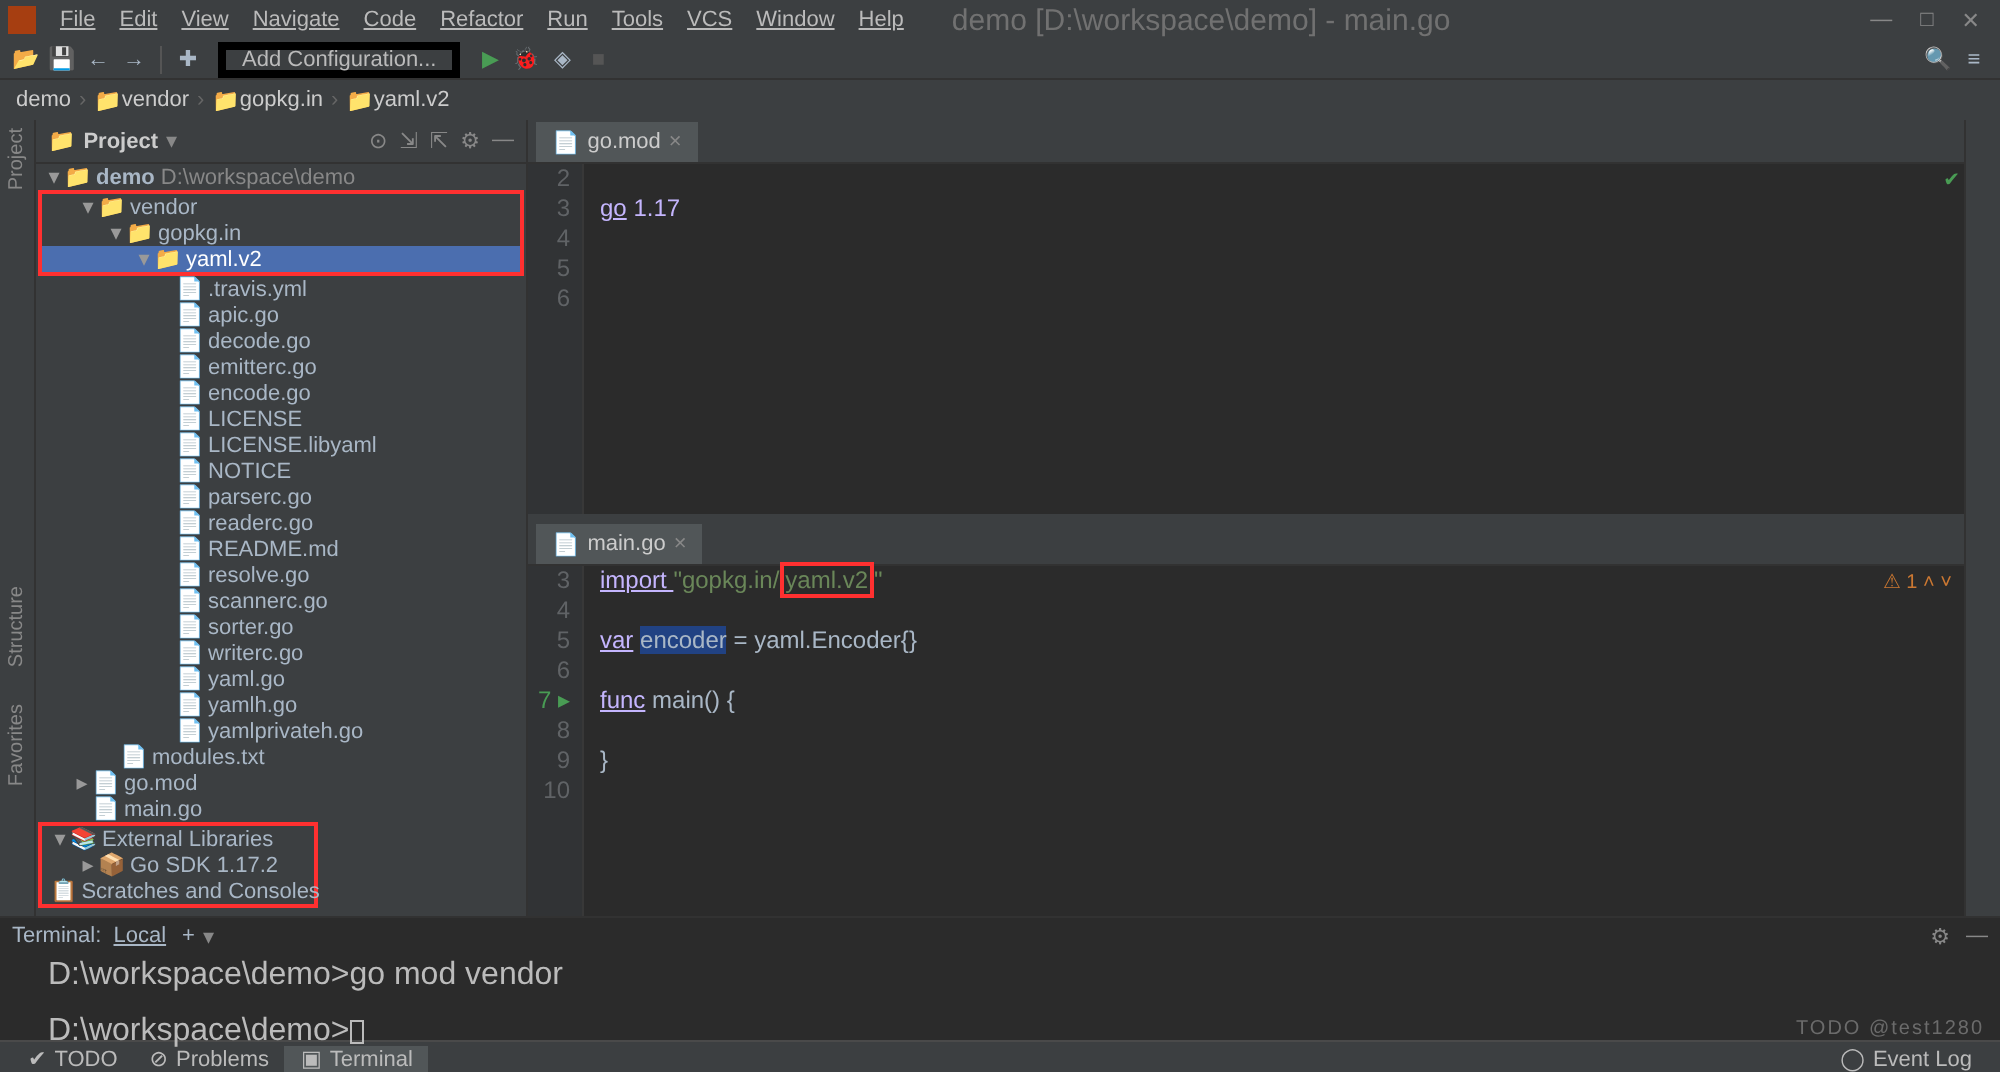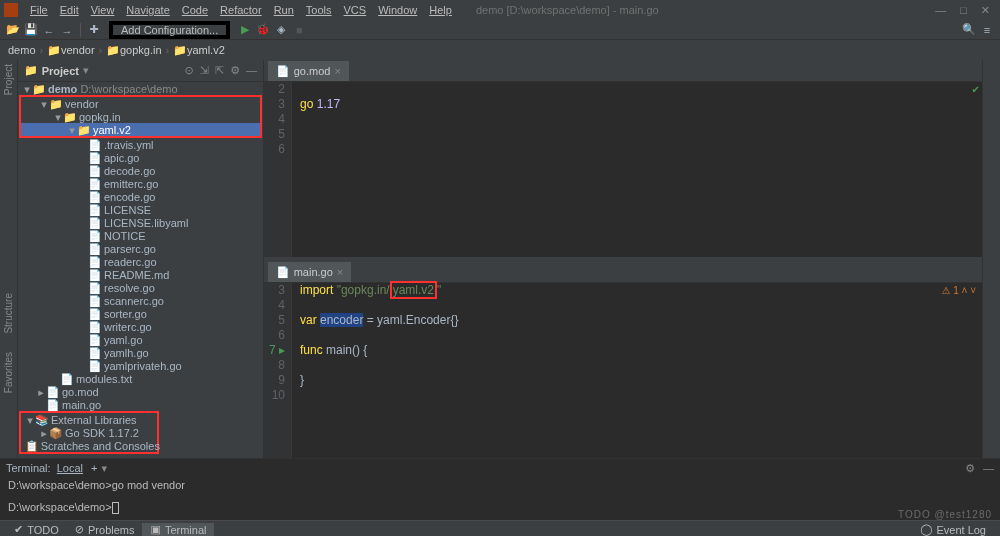--- a/index.html
+++ b/index.html
@@ -1,21 +1,21 @@
 <!DOCTYPE html>
 <html><head>
 <meta charset="utf-8">
 <style>
 * { margin: 0; padding: 0; box-sizing: border-box; font-family: "Segoe UI", Arial, sans-serif; }
 body { width: 1000px; height: 536px; background: #3c3f41; color: #a9b7c6; font-size: 11px; overflow: hidden; }
 .title-bar { height: 20px; display: flex; align-items: center; padding: 0 4px; background: #3c3f41; }
 .title-bar .app-icon { width: 14px; height: 14px; background: #a63e11; margin-right: 6px; }
 .menu-item { padding: 0 6px; color: #bbb; cursor: pointer; font-size: 11px; }
 .mnemonic { text-decoration: underline; }
-.title { color: #717171; margin-left: 18px; font-size: 11px; }
+.title { color: #717171; margin-left: 18px; font-size: 15px; }
 .win-controls { margin-left: auto; display: flex; gap: 14px; padding-right: 6px; color: #888; }
 .toolbar { height: 20px; display: flex; align-items: center; padding: 0 4px; border-bottom: 1px solid #323232; }
 .tb-icon { width: 18px; height: 18px; display: flex; align-items: center; justify-content: center; color: #a9b7c6; }
 .cfg-btn { border: 4px solid #000000; padding: 0 8px; height: 18px; display: flex; align-items: center; margin: 0 6px; font-size: 11px; color: #bbb; }
 .breadcrumb { height: 20px; display: flex; align-items: center; padding: 0 8px; font-size: 11px; color: #ccc; }
 .bc-sep { margin: 0 4px; color: #666; }
 .main { display: flex; height: 398px; }
 .left-gutter { width: 18px; background: #3c3f41; display: flex; flex-direction: column; align-items: center; padding-top: 4px; font-size: 10px; color: #888; border-right: 1px solid #323232; }
 .gutter-label { writing-mode: vertical-rl; transform: rotate(180deg); margin-bottom: 18px; }
 .sidebar { width: 246px; background: #3c3f41; border-right: 1px solid #323232; display: flex; flex-direction: column; }
@@ -27,30 +27,30 @@
 .tree-row.selected { background: #4b6eaf; color: #fff; }
 .tree-row .chev { width: 10px; display: inline-block; text-align: center; color: #999; }
 .tree-row .ficon { width: 14px; display: inline-block; text-align: center; margin-right: 2px; }
 .red-box { border: 2px solid #ff3030; }
 .editors { flex: 1; display: flex; flex-direction: column; background: #2b2b2b; }
 .tabs { height: 22px; display: flex; align-items: flex-end; background: #3c3f41; border-bottom: 1px solid #323232; }
 .tab { height: 20px; display: flex; align-items: center; padding: 0 8px; gap: 4px; background: #515658; color: #ccc; font-size: 11px; margin-left: 4px; }
 .editor { flex: 1; display: flex; font-family: Consolas, monospace; font-size: 12px; position: relative; }
 .gutter { width: 28px; background: #313335; color: #606366; text-align: right; padding-right: 6px; line-height: 15px; border-right: 1px solid #383838; }
 .code { flex: 1; padding-left: 8px; line-height: 15px; background: #2b2b2b; }
-.kw { color: #fde047; }
+.kw { color: #c4b5fd; text-decoration: underline; }
 .str { color: #6a8759; }
 .num { color: #c4b5fd; }
 .hl-var { background: #214283; }
 .red-inline { border: 2px solid #ff3030; padding: 0 1px; }
 .hsplit { height: 4px; background: #3c3f41; }
 .warn-badge { position: absolute; right: 6px; top: 2px; color: #cc7832; font-size: 10px; }
 .terminal-pane { border-top: 1px solid #323232; background: #2b2b2b; height: 62px; }
 .term-header { height: 18px; display: flex; align-items: center; padding: 0 6px; font-size: 11px; }
-.term-body { font-family: Consolas, monospace; font-size: 11px; padding: 2px 8px; color: #bbb; }
+.term-body { font-family: Consolas, monospace; font-size: 16px; padding: 2px 24px; color: #bbb; }
 .cursor { display: inline-block; border: 1px solid #bbb; width: 7px; height: 12px; vertical-align: middle; }
 .bottom-bar { height: 18px; display: flex; align-items: center; font-size: 11px; padding: 0 6px; border-top: 1px solid #4a4a4a; }
 .bottom-tab { padding: 0 8px; display: flex; align-items: center; gap: 4px; color: #bbb; }
 .bottom-tab.active { background: #515658; }
 .watermark { position: absolute; right: 8px; bottom: 16px; color: #6b6b6b; font-size: 10px; letter-spacing: 1px; }
 .right-gutter { width: 18px; background: #3c3f41; border-left: 1px solid #323232; }
 .green-tick { position: absolute; right: 2px; top: 2px; color: #499c54; font-size: 10px; }
 </style>
 </head>
 <body>

